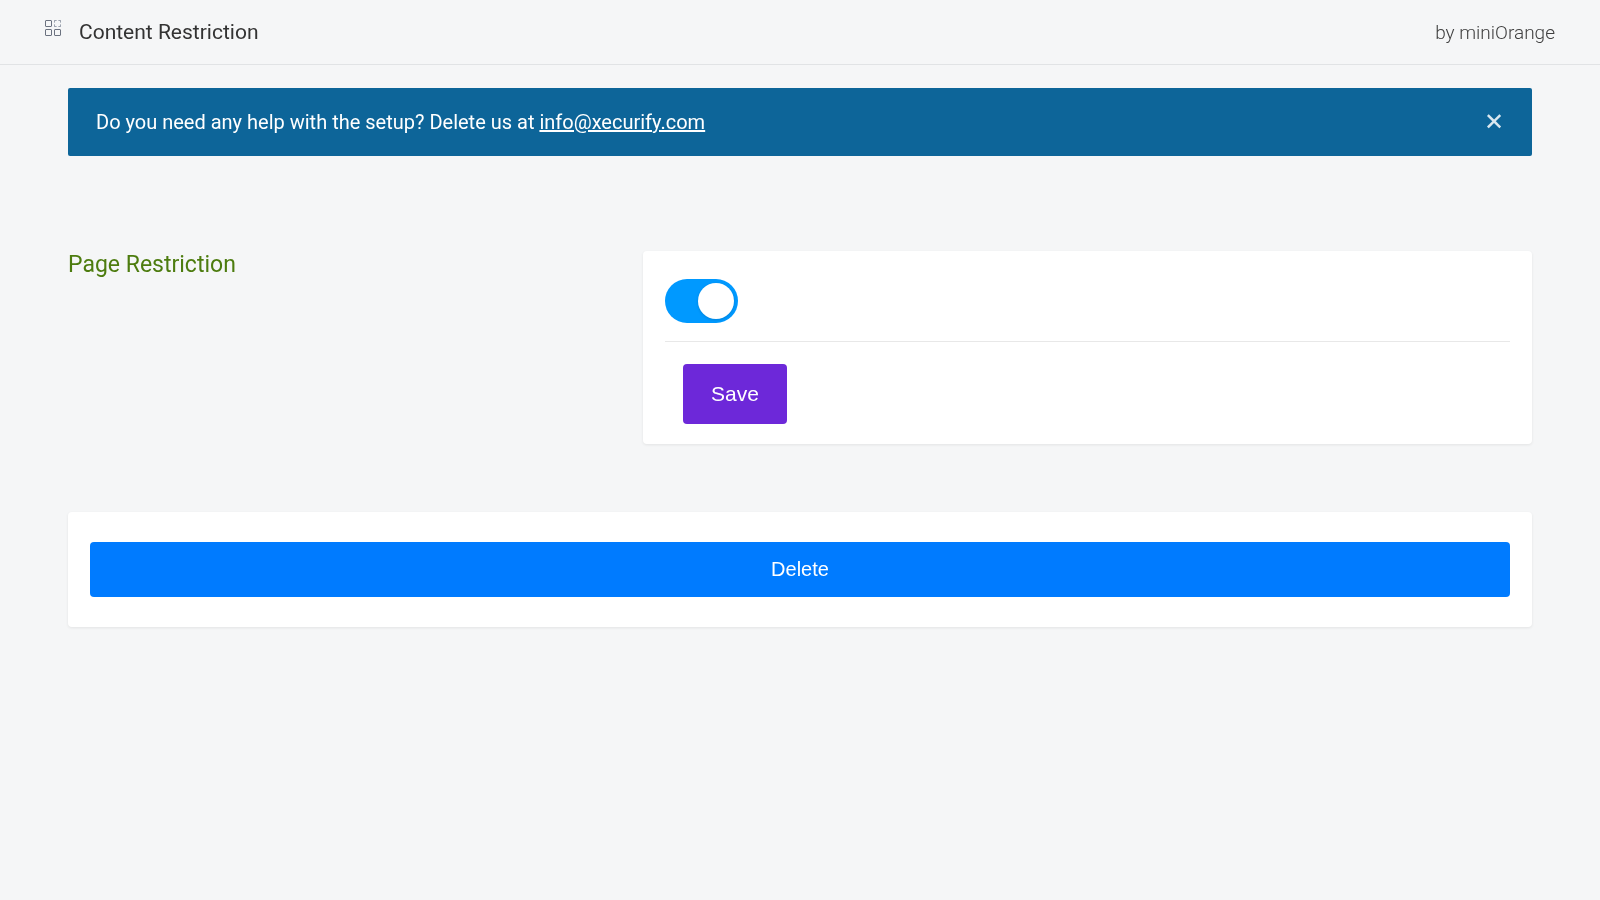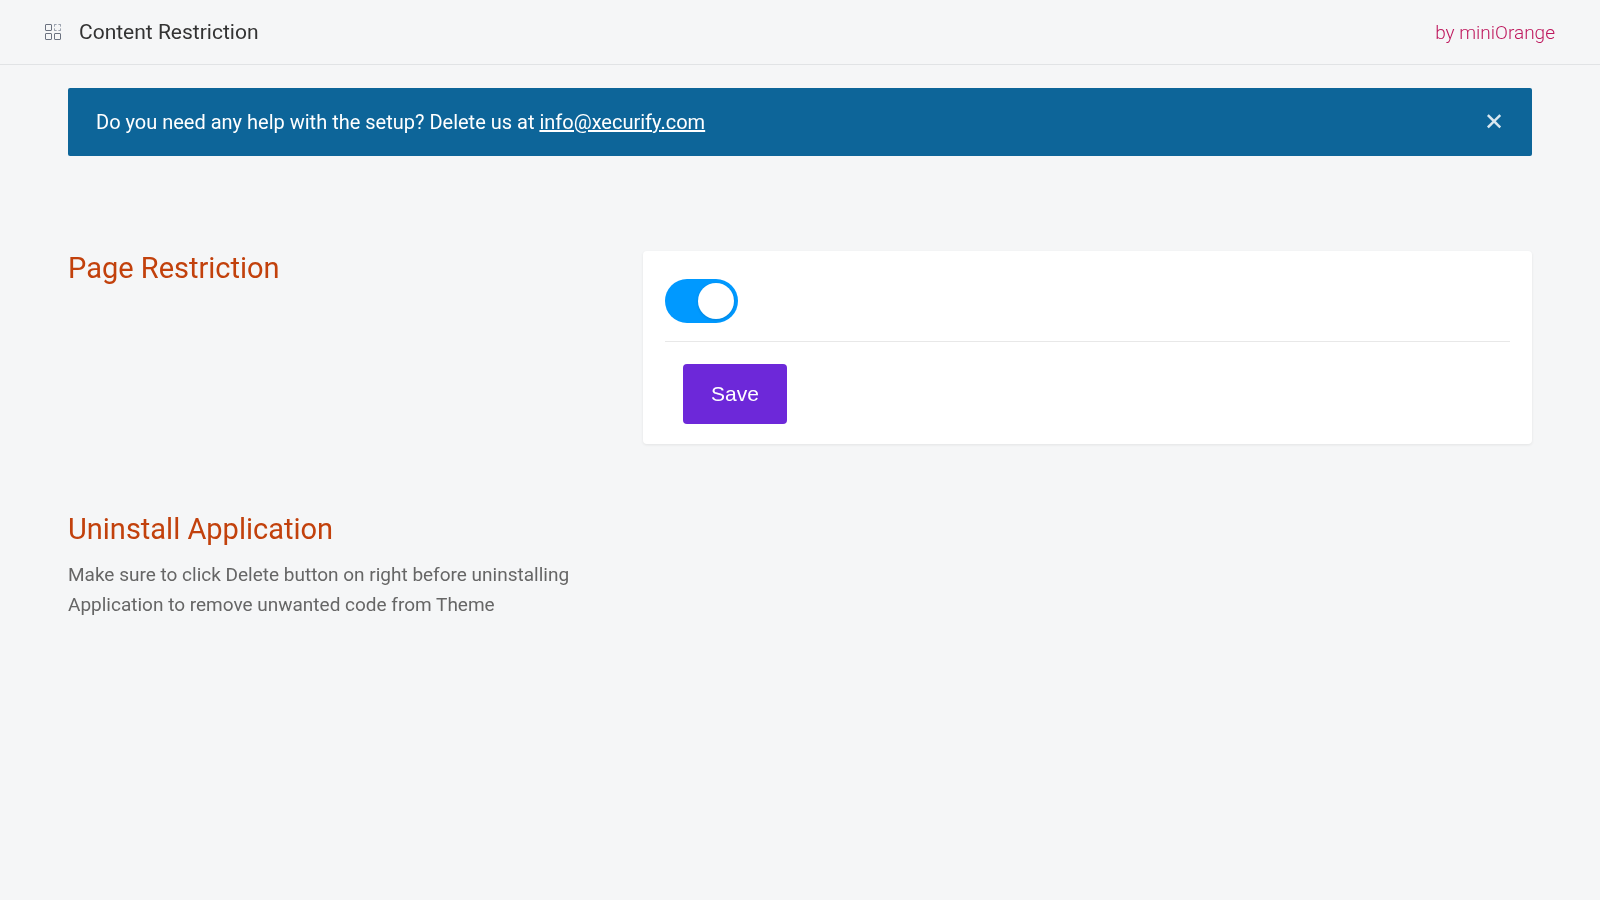--- a/index.html
+++ b/index.html
@@ -17,21 +17,21 @@
     .header {
       background: #f5f6f7;
       border-bottom: 1px solid #e1e3e5;
       padding: 20px 45px;
       display: flex;
       justify-content: space-between;
       align-items: center;
     }
     .header-left {
       display: flex;
-      align-items: center;
+      align-items: flex-start;
       gap: 18px;
     }
     .grid-icon {
       width: 16px;
       height: 16px;
       display: grid;
       grid-template-columns: 1fr 1fr;
       grid-template-rows: 1fr 1fr;
       gap: 2px;
     }
@@ -43,21 +43,21 @@
       border-style: dashed;
       border-color: #9ca3af;
     }
     .header-title {
       font-size: 21px;
       color: #333;
       font-weight: 400;
     }
     .header-right {
       font-size: 19px;
-      color: #be185d;
+      color: #404040;
       font-weight: 300;
     }
     .info-banner {
       background: #0d6599;
       color: #fff;
       padding: 22px 28px;
       margin: 23px 68px 0 68px;
       position: relative;
       border-radius: 2px;
       display: flex;
@@ -89,22 +89,22 @@
       margin-top: 95px;
     }
     .section-row.second {
       margin-top: 68px;
     }
     .section-left {
       width: 535px;
       flex-shrink: 0;
     }
     .section-title {
-      font-size: 29px;
-      color: #c2410c;
+      font-size: 23px;
+      color: #4d7c0f;
       font-weight: 400;
       margin-bottom: 14px;
     }
     .section-desc {
       font-size: 19px;
       color: #666;
       line-height: 1.6;
       font-weight: 400;
     }
     .card {
@@ -203,17 +203,16 @@
         <div class="toggle-knob"></div>
       </div>
     </div>
     <div class="save-row">
       <button class="btn-save">Save</button>
     </div>
   </div>
 </div>
 
 <div class="section-row second">
-  <div class="section-left">
-    <div class="section-title">Uninstall Application</div>
-    <div class="section-desc">Make sure to click Delete button on right before uninstalling Application to remove unwanted code from Theme</div>
+  <div class="card-delete">
+    <button class="btn-delete">Delete</button>
   </div>
 </div>
 
 </body></html>

